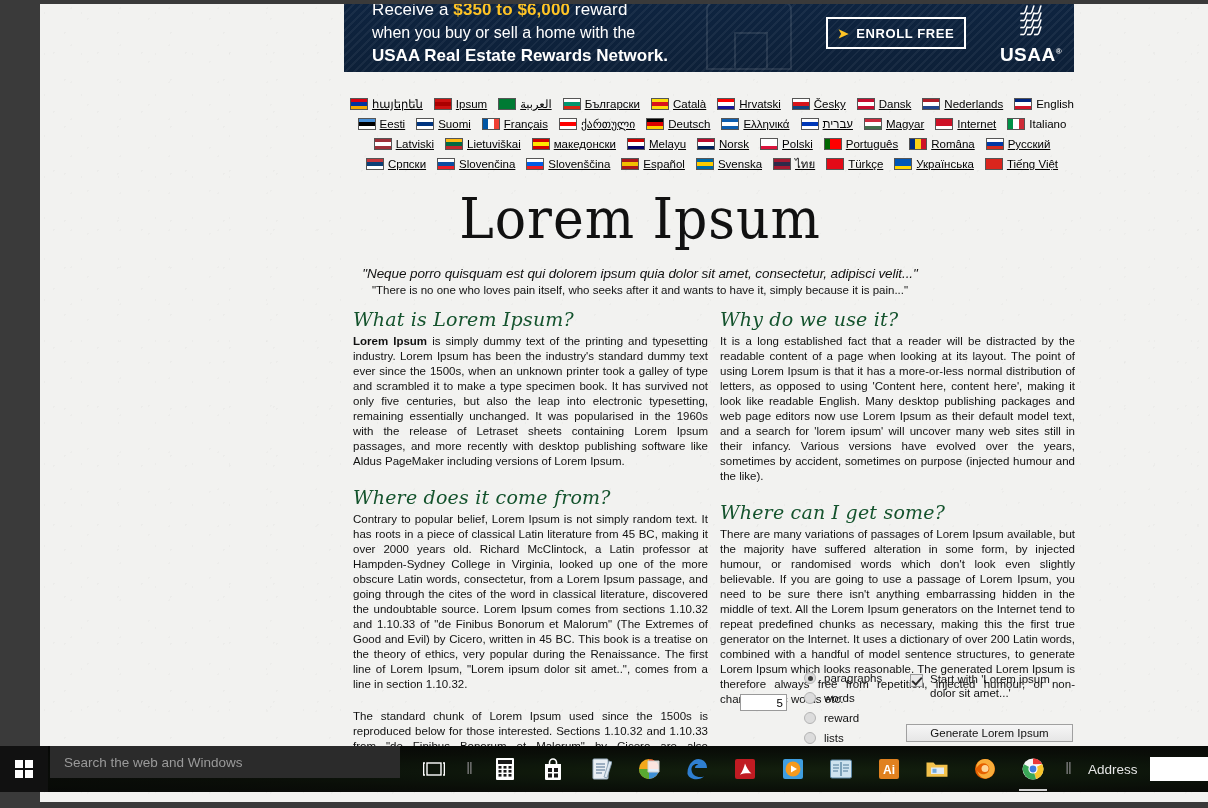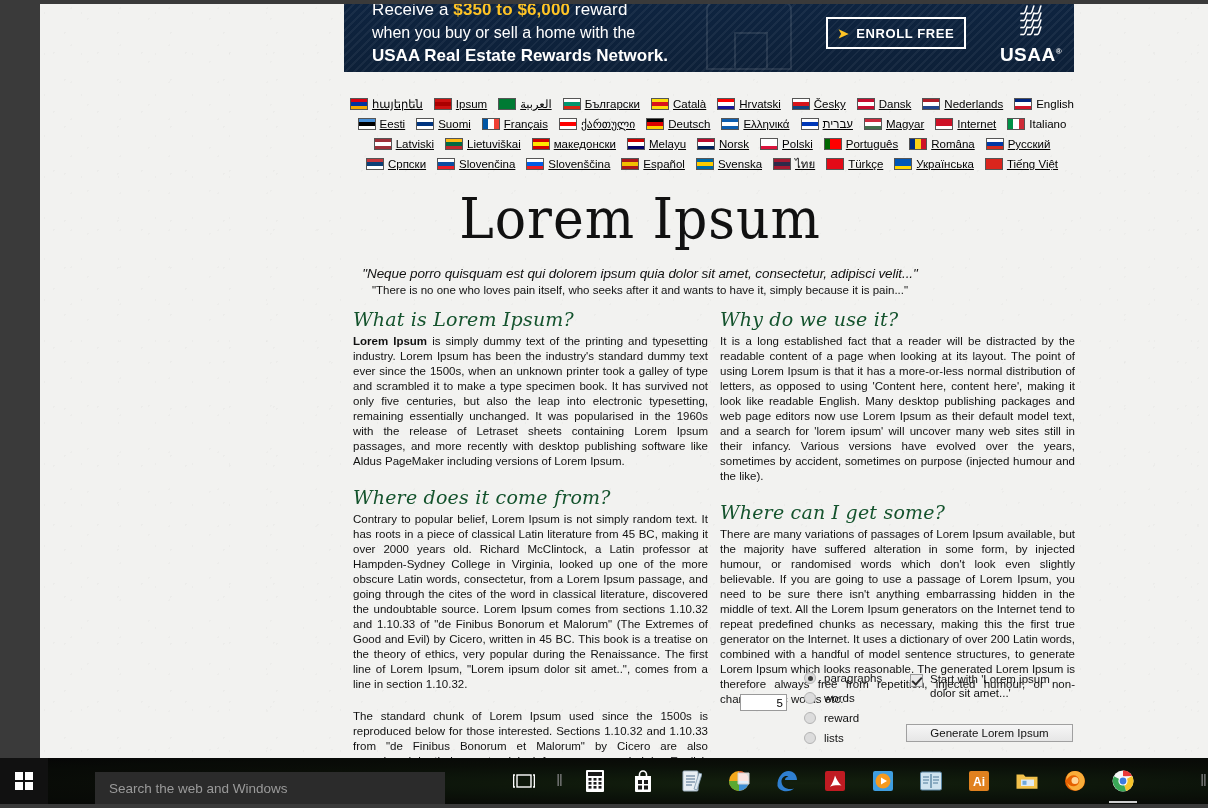--- a/index.html
+++ b/index.html
@@ -269,24 +269,24 @@
     font-family: "Liberation Sans", sans-serif;
     font-size: 11.5px;
     color: #111;
     cursor: pointer;
     padding: 0;
   }
 
   
   #taskbar {
     position: absolute;
-    left: 0; bottom: 4px;
+    left: 0; bottom: 16px;
     width: 1208px; height: 46px;
     background: #0b0b0b;
-    display: flex; align-items: flex-end; gap: 45px;
+    display: flex; align-items: flex-start;
   }
   #taskbar-wallpaper {
     position: absolute; inset: 0;
     background:
       radial-gradient(ellipse at 66% 55%, #14210f 0%, #0a0f08 55%, #060606 100%),
       #070707;
     opacity: .95;
   }
   #start-button {
     position: relative;

